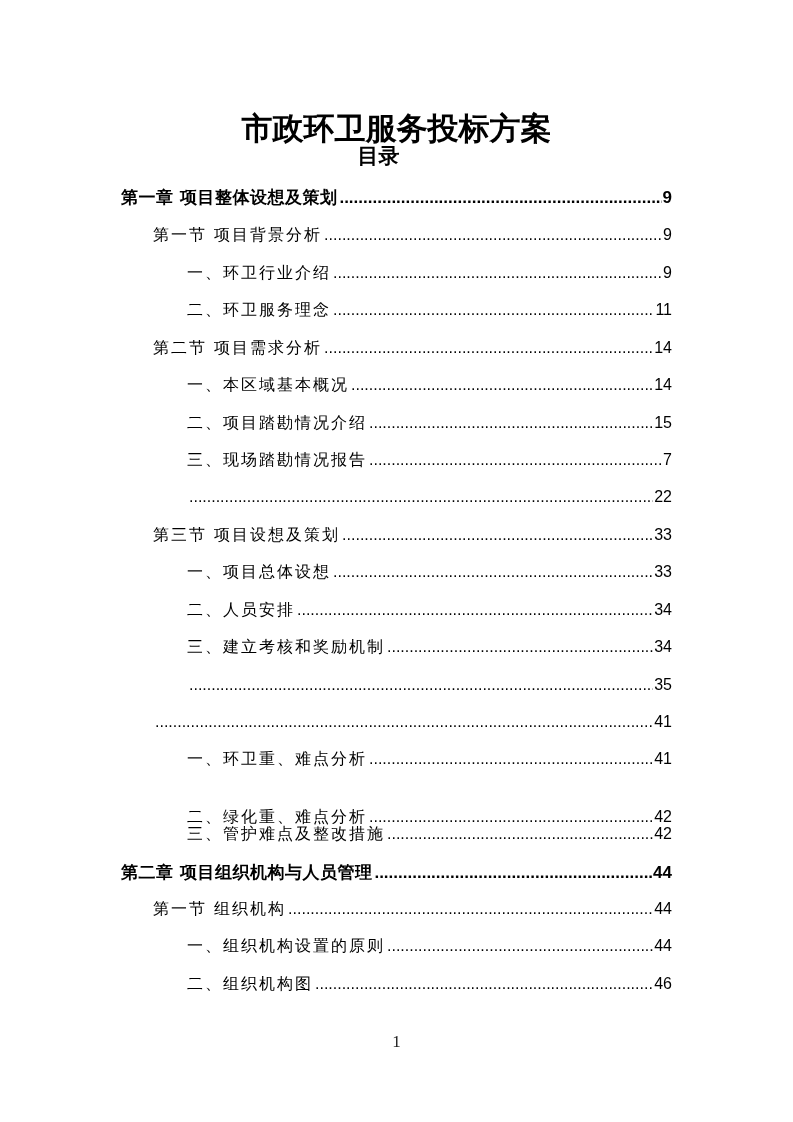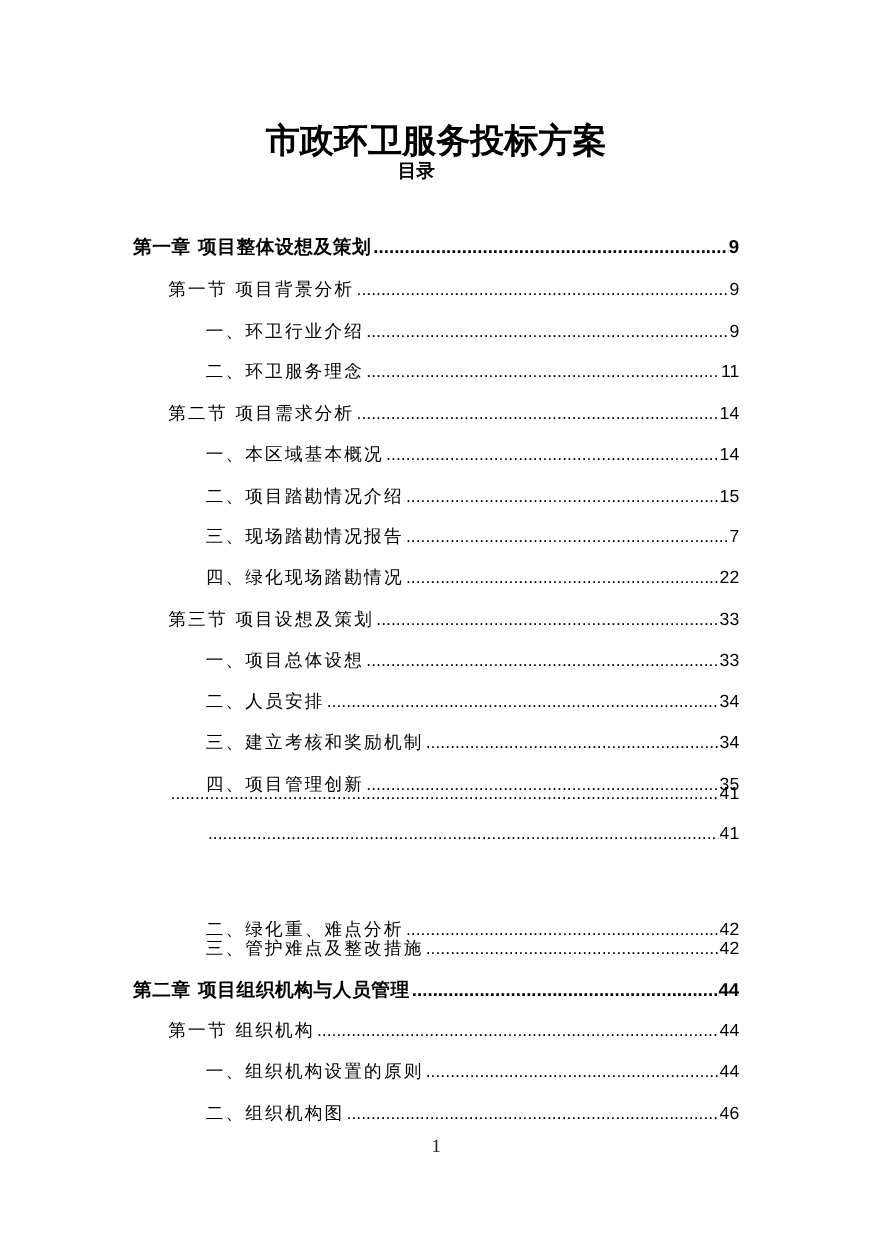--- a/index.html
+++ b/index.html
@@ -27,21 +27,21 @@
     letter-spacing: 0px;
     line-height: 44px;
     margin-top: 14px;
   }
   .subtitle {
     position: absolute;
     left: 0;
     width: 757px;
     top: 143px;
     text-align: center;
-    font-size: 17px;
+    font-size: 21px;
     font-weight: bold;
     line-height: 26px;
   }
   .toc {
     position: absolute;
     left: 0;
     top: 178px;
     width: 793px;
   }
   .toc-row {
@@ -58,21 +58,20 @@
     left: 121px;
     font-weight: bold;
     color: #000;
     font-size: 17px;
   }
   .toc-row.lvl2 { left: 153px; }
   .toc-row.lvl3 { left: 187px; }
   .toc-label {
     white-space: nowrap;
     letter-spacing: 2px;
-    margin-top: 28px;
   }
   .toc-row.lvl1 .toc-label { letter-spacing: 0.5px; }
   .toc-leader {
     flex: 1;
     overflow: hidden;
     white-space: nowrap;
     margin: 0 1px 0 2px;
     font-family: "Liberation Sans", sans-serif;
     letter-spacing: 0px;
   }
@@ -136,21 +135,20 @@
       <span class="toc-label">二、项目踏勘情况介绍</span>
       <span class="toc-leader"></span>
       <span class="toc-page">15</span>
     </div>
     <div class="toc-row lvl3" style="top:267px">
       <span class="toc-label">三、现场踏勘情况报告</span>
       <span class="toc-leader"></span>
       <span class="toc-page">7</span>
     </div>
     <div class="toc-row lvl3" style="top:304px">
-      <span class="toc-label">四、绿化现场踏勘情况</span>
       <span class="toc-leader"></span>
       <span class="toc-page">22</span>
     </div>
     <div class="toc-row lvl2" style="top:342px">
       <span class="toc-label">第三节  项目设想及策划</span>
       <span class="toc-leader"></span>
       <span class="toc-page">33</span>
     </div>
     <div class="toc-row lvl3" style="top:379px">
       <span class="toc-label">一、项目总体设想</span>
@@ -161,29 +159,29 @@
       <span class="toc-label">二、人员安排</span>
       <span class="toc-leader"></span>
       <span class="toc-page">34</span>
     </div>
     <div class="toc-row lvl3" style="top:454px">
       <span class="toc-label">三、建立考核和奖励机制</span>
       <span class="toc-leader"></span>
       <span class="toc-page">34</span>
     </div>
     <div class="toc-row lvl3" style="top:492px">
-      <span class="toc-label">四、项目管理创新</span>
       <span class="toc-leader"></span>
       <span class="toc-page">35</span>
     </div>
     <div class="toc-row lvl2" style="top:529px">
       <span class="toc-leader"></span>
       <span class="toc-page">41</span>
     </div>
     <div class="toc-row lvl3" style="top:566px">
+      <span class="toc-label">一、环卫重、难点分析</span>
       <span class="toc-leader"></span>
       <span class="toc-page">41</span>
     </div>
     <div class="toc-row lvl3" style="top:624px">
       <span class="toc-label">二、绿化重、难点分析</span>
       <span class="toc-leader"></span>
       <span class="toc-page">42</span>
     </div>
     <div class="toc-row lvl3" style="top:641px">
       <span class="toc-label">三、管护难点及整改措施</span>

